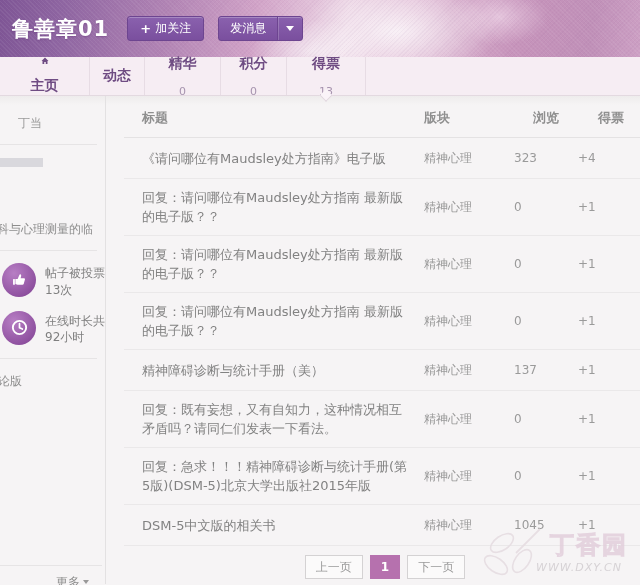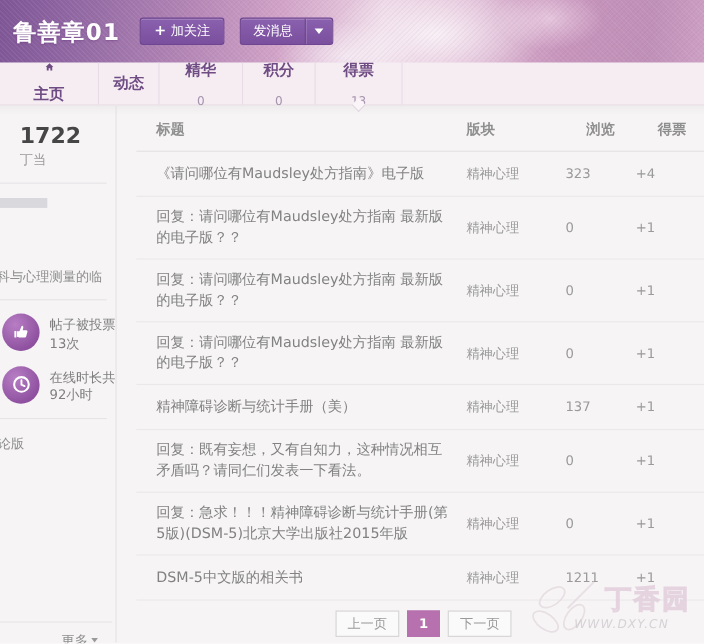--- a/index.html
+++ b/index.html
@@ -93,21 +93,21 @@
   
   .pagination { display:flex; justify-content:center; gap:7px; margin-top:9px; }
   .pg-btn { height:24px; min-width:22px; padding:0 10px; display:flex; align-items:center; justify-content:center;
     border:1px solid #d4d2d3; background:#fbfafa; color:#9a9a9a; font-size:12px; cursor:pointer; }
   .pg-btn.active { background:#b671ae; border-color:#b671ae; color:#fff; font-weight:bold; }
 
   
   .watermark { position:absolute; right:8px; bottom:2px; width:150px; height:56px; pointer-events:none; opacity:.9; }
   .wm-brand { position:absolute; right:4px; top:2px; font-size:24px; font-weight:bold; letter-spacing:2px;
     color:rgba(235,215,228,.0); -webkit-text-stroke:1px rgba(225,205,218,.9); }
-  .wm-url { position:absolute; right:24px; top:34px; font-size:11px; font-style:italic;
+  .wm-url { position:absolute; right:10px; top:34px; font-size:11px; font-style:italic;
     color:rgba(205,200,203,.85); letter-spacing:1px; }
   .wm-flower { position:absolute; left:0; top:0; }
 </style>
 </head>
 <body>
 
 <div class="page">
 
   <div class="profile-header">
     <div class="username">鲁善章01</div>
@@ -145,21 +145,20 @@
       <span>得票</span>
       <span class="tab-count">13</span>
       <span class="notch"></span>
     </div>
   </div>
 
   <div class="content">
 
     <div class="sidebar">
       <div class="score-block">
-        <div class="score-value">1722</div>
         <div class="score-label">丁当</div>
       </div>
       <hr class="sb-divider">
       <div class="mini-bar"></div>
       <div class="sb-cutline">科与心理测量的临</div>
       <hr class="sb-divider">
       <div class="sb-stats">
         <div class="sb-stat">
           <div class="stat-circle">
             <svg width="18" height="18" viewBox="0 0 20 20">
@@ -248,21 +247,21 @@
         <div class="trow">
           <div class="cell-title">回复：急求！！！精神障碍诊断与统计手册(第5版)(DSM-5)北京大学出版社2015年版</div>
           <div class="cell-board">精神心理</div>
           <div class="cell-views">0</div>
           <div class="cell-votes">+1</div>
         </div>
 
         <div class="trow single">
           <div class="cell-title">DSM-5中文版的相关书</div>
           <div class="cell-board">精神心理</div>
-          <div class="cell-views">1211</div>
+          <div class="cell-views">1045</div>
           <div class="cell-votes">+1</div>
         </div>
       </div>
 
       <div class="pagination">
         <div class="pg-btn">上一页</div>
         <div class="pg-btn active">1</div>
         <div class="pg-btn">下一页</div>
       </div>
     </div>

